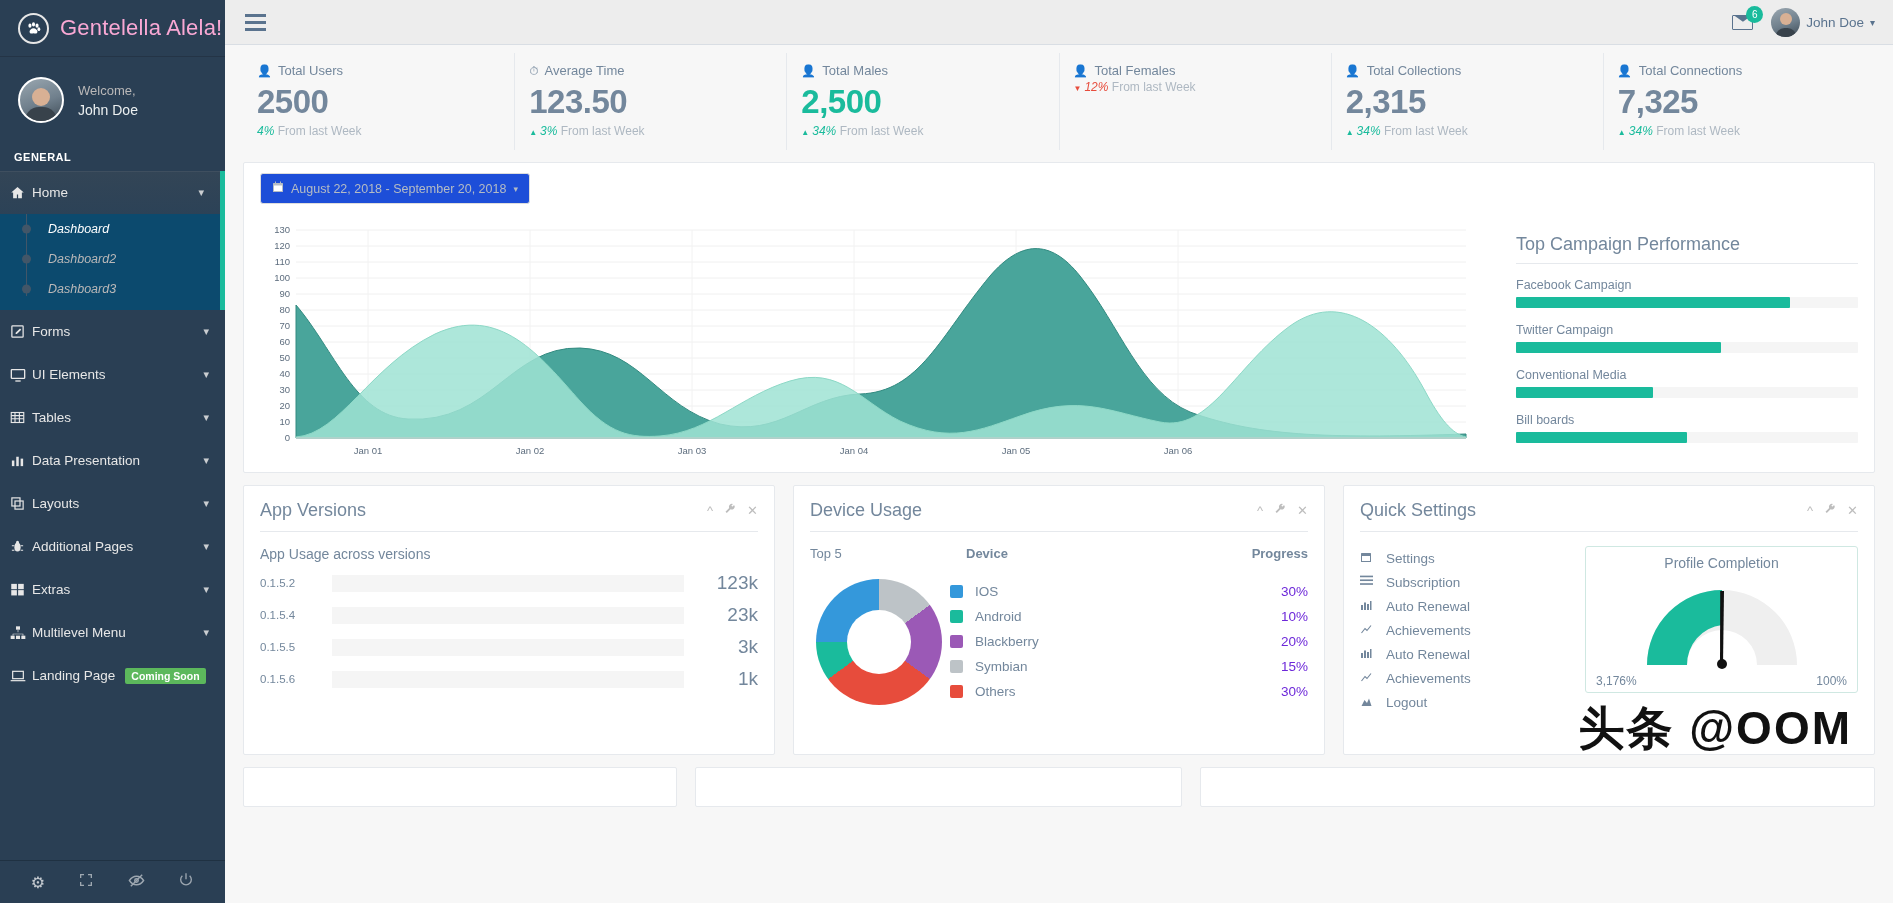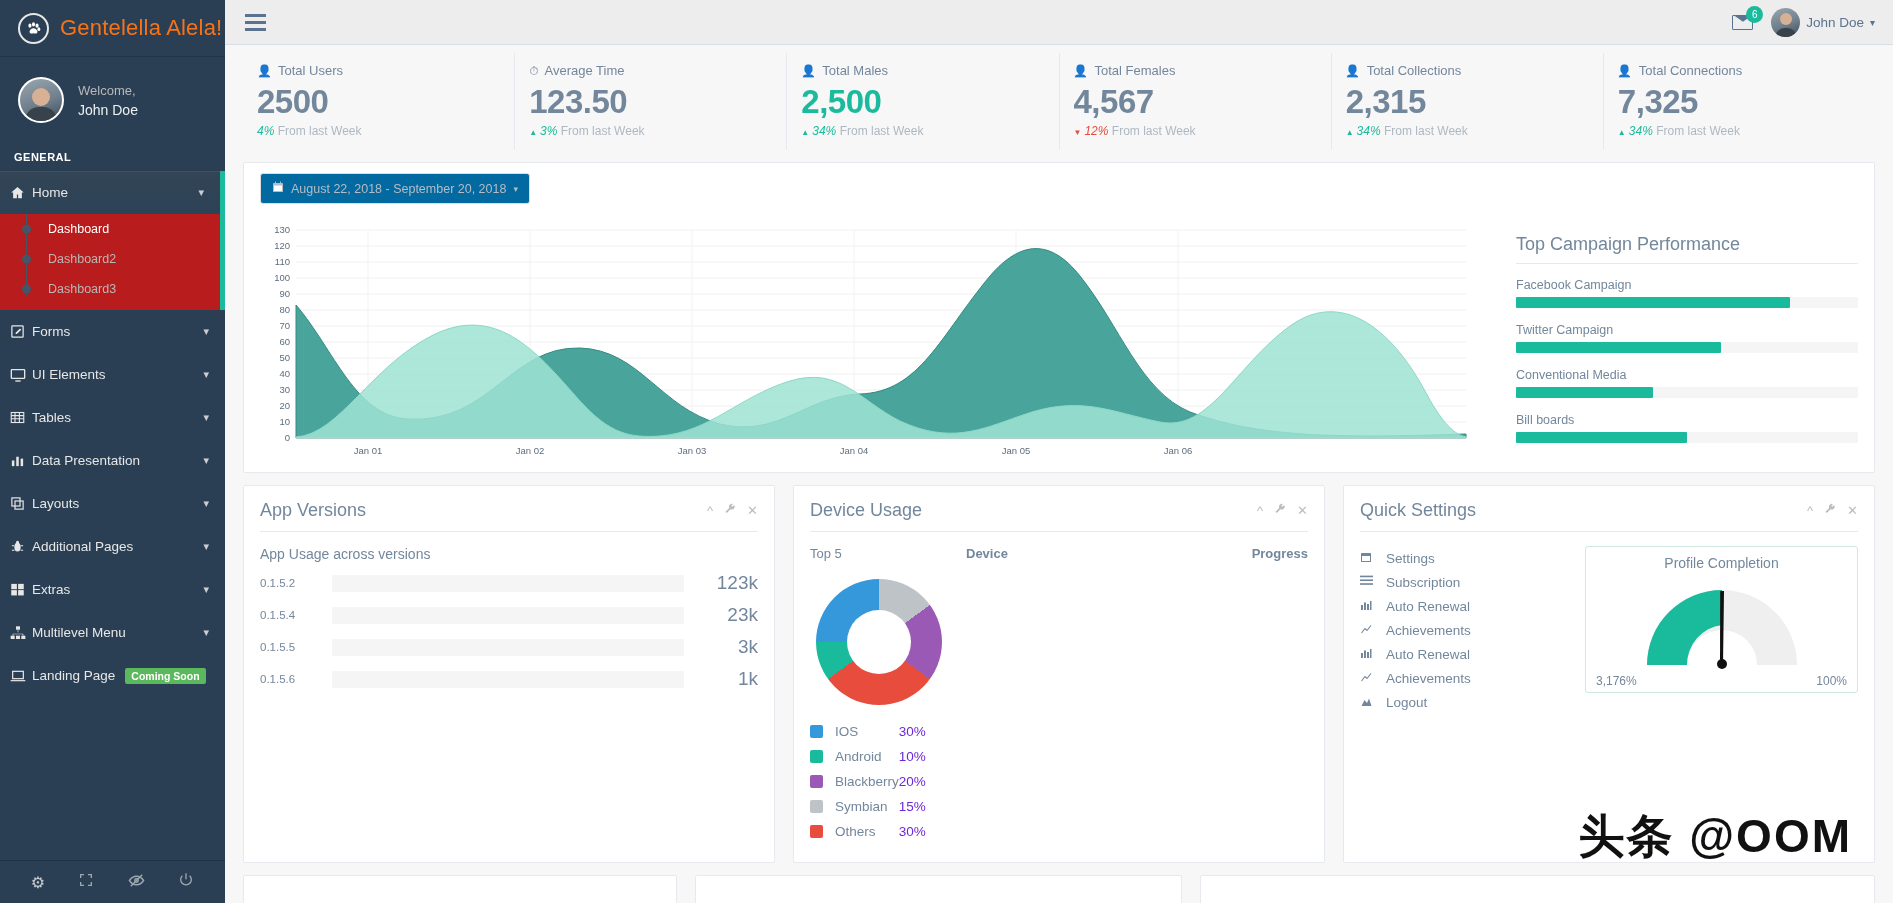--- a/index.html
+++ b/index.html
@@ -25,21 +25,21 @@
     padding-left: 18px; gap: 11px;
     border-bottom: 1px solid #243446;
   }
   .brand-logo {
     width: 31px; height: 31px; border-radius: 50%;
     border: 2px solid #E7E7E7;
     display: flex; align-items: center; justify-content: center;
     color: #fff; font-size: 16px; line-height: 1;
   }
   .brand-title {
-    color: #f97316; font-size: 22px; font-weight: 400; letter-spacing: .2px;
+    color: #f9a8d4; font-size: 22px; font-weight: 400; letter-spacing: .2px;
   }
   .profile {
     display: flex; align-items: center; gap: 14px;
     padding: 20px 0 18px 18px;
   }
   .avatar-lg {
     width: 46px; height: 46px; border-radius: 50%;
     border: 2px solid #fff;
     background: linear-gradient(160deg,#9aa7b0 0%,#6f7f8c 55%,#3d4a55 100%);
     position: relative; overflow: hidden; flex: none;
@@ -75,22 +75,22 @@
     justify-content: flex-start; font-size: 15px; color: #E7E7E7;
     flex: none;
   }
   .nav-item .lbl { flex: 1; }
   .nav-item .chev { font-size: 11px; opacity: .85; }
   .nav-item.active {
     background: linear-gradient(#334556, #2C4257), #2A3F54;
     box-shadow: inset 0 1px 0 rgba(255,255,255,.06);
     border-right: 5px solid #1ABB9C;
   }
-  .nav-sub { background: #b91c1c; padding: 0 0 6px 0; position: relative;
-    border-right: 5px solid #1ABB9C; }
+  .nav-sub { background: #0c4a6e; padding: 0 0 6px 0; position: relative;
+    border-right: 5px solid #1ABB9C; font-style: italic; }
   .nav-sub::before {
     content:""; position:absolute; left:26px; top:0; bottom:14px;
     width:1px; background:#425668;
   }
   .sub-item {
     display: flex; align-items: center; height: 30px;
     padding-left: 48px; color: #BAB8B8; font-size: 12.5px;
     cursor: pointer; position: relative;
   }
   .sub-item::before {
@@ -188,21 +188,21 @@
 
   
   .panel {
     background: #fff; border: 1px solid #E6E9ED; border-radius: 2px;
     margin-top: 12px; padding: 10px 16px 14px 16px;
   }
   .panel-title-row { display: flex; align-items: baseline; justify-content: space-between; }
   .chart-title { font-size: 22px; color: #73879C; font-weight: 400; }
   .chart-sub { font-size: 13px; color: #9aa7b3; margin-left: 8px; font-weight: 400; }
   .daterange {
-    border: 1px solid #ddd; background: #0369a1; border-radius: 3px;
+    border: 1px solid #ddd; background: #1d4ed8; border-radius: 3px;
     padding: 7px 11px; font-size: 12.5px; color: #b5bcc4;
     display: flex; align-items: center; gap: 7px; cursor: pointer;
   }
   .chart-row { display: flex; gap: 0; margin-top: 12px; }
   .chart-col { flex: 0 0 1232px; max-width: 1232px; }
   .campaign-col { flex: 1; padding-left: 24px; padding-top: 18px; }
 
   .chartbox { position: relative; height: 230px; }
   .campaign-title { font-size: 18px; color: #73879C; font-weight: 400; padding-bottom: 8px; }
   .campaign-hr { border-bottom: 1px solid #E6E9ED; margin-bottom: 14px; }
@@ -228,21 +228,21 @@
   .ver-row { display: flex; align-items: center; margin-bottom: 10px; }
   .ver-name { width: 72px; font-size: 11.5px; color: #73879C; }
   .ver-track { flex: 1; height: 17px; background: #F5F5F5; }
   .ver-fill { height: 17px; background: #1ABB9C; }
   .ver-val { width: 74px; text-align: right; font-size: 19px; color: #73879C; }
 
   .dev-head { display: flex; margin: 14px 0 4px 0; font-size: 13px; }
   .dev-head .c1 { width: 156px; color:#73879C; }
   .dev-head .c2 { width: 170px; color:#73879C; font-weight: bold; }
   .dev-head .c3 { flex: 1; text-align: right; color:#73879C; font-weight: bold; }
-  .dev-body { display: flex; align-items: flex-start; flex-direction: column; }
+  .dev-body { display: flex; align-items: flex-start; }
   .donut { width: 126px; height: 126px; border-radius: 50%; position: relative; margin: 14px 8px 0 6px; flex:none;}
   .donut::after {
     content:""; position:absolute; inset: 31px; border-radius: 50%; background:#fff;
   }
   .dev-list { flex: 1; padding-top: 14px; }
   .dev-row { display: flex; align-items: center; height: 25px; font-size: 13.5px; }
   .swatch { width: 13px; height: 13px; border-radius: 2px; margin-right: 12px; flex:none; }
   .dev-label { flex: 1; color: #73879C; }
   .dev-pct { color: #6d28d9; }
 
@@ -500,21 +500,20 @@
           <div class="tile-sub">
             <span class="pct up caret-up">34%</span>
             <span>From last Week</span>
           </div>
         </div>
         <div class="tile">
           <div class="tile-head">
             <span class="ti">👤</span>
             <span>Total Females</span>
           </div>
-          <div class="tile-count">4,567</div>
           <div class="tile-sub">
             <span class="pct down caret-down">12%</span>
             <span>From last Week</span>
           </div>
         </div>
         <div class="tile">
           <div class="tile-head">
             <span class="ti">👤</span>
             <span>Total Collections</span>
           </div>

